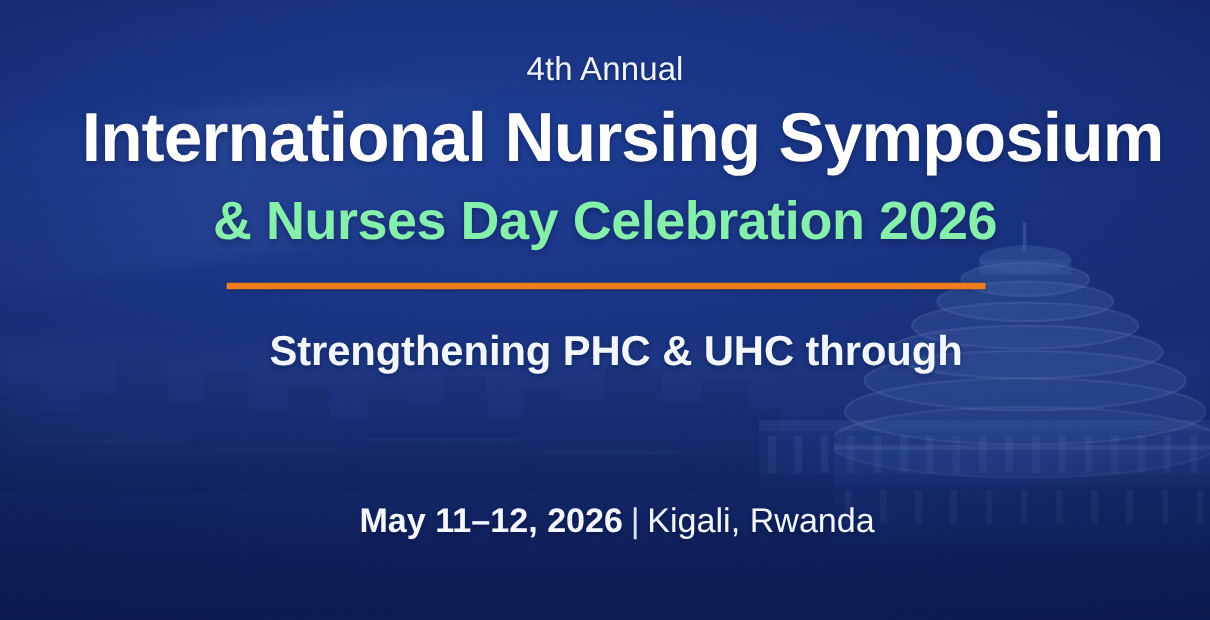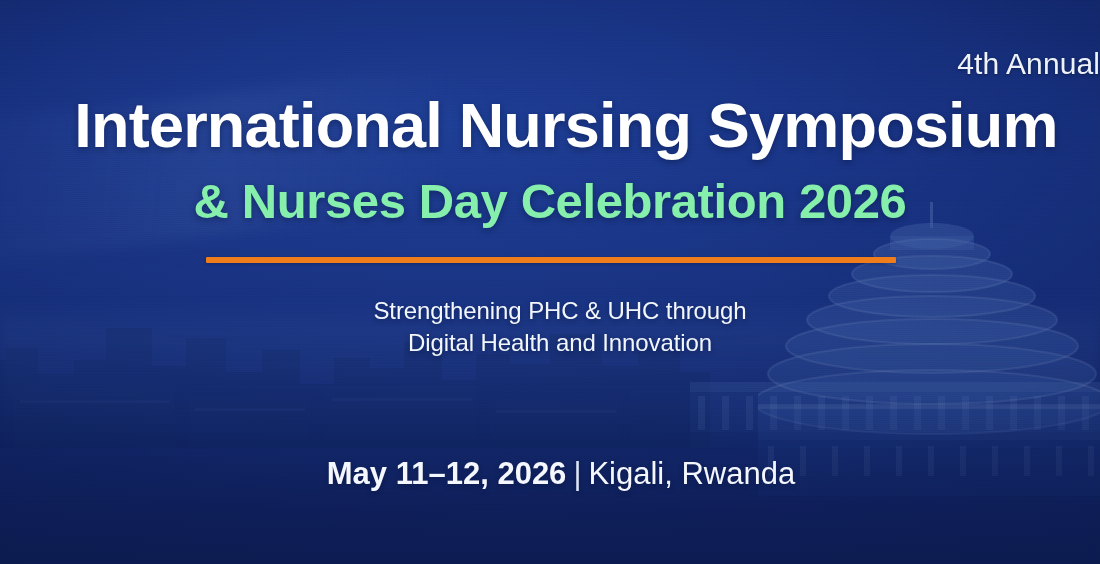--- a/index.html
+++ b/index.html
@@ -125,21 +125,20 @@
   .eyebrow {
     position: absolute;
     top: 47px;
     left: 0;
     right: 0;
     font-size: 30px;
     font-weight: 400;
     letter-spacing: 0.1px;
     color: #eef3fb;
     text-shadow: 0 1px 3px rgba(6,18,54,0.55);
-    text-align: right;
   }
 
   .title-1 {
     position: absolute;
     top: 92px;
     left: 0;
     right: 0;
     font-size: 63px;
     font-weight: 700;
     line-height: 1.05;
@@ -171,22 +170,22 @@
     background: #f07d1b;
     border-radius: 1px;
     box-shadow: 0 1px 3px rgba(6,18,54,0.35);
   }
 
   .subtitle {
     position: absolute;
     top: 295px;
     left: 0;
     right: 0;
-    font-size: 24px;
-    font-weight: 400;
+    font-size: 38px;
+    font-weight: 700;
     line-height: 1.33;
     letter-spacing: -0.1px;
     color: #f2f6fd;
     text-shadow: 0 2px 5px rgba(6,18,54,0.45);
     margin-left: 20px;
   }
 
   .meta {
     position: absolute;
     top: 455px;
@@ -329,21 +328,20 @@
     <div class="eyebrow">4th Annual</div>
 
     <div class="title-1">International Nursing Symposium</div>
 
     <div class="title-2">&amp; Nurses Day Celebration 2026</div>
 
     <div class="divider"></div>
 
     <div class="subtitle">
       <div>Strengthening PHC &amp; UHC through</div>
-      <div>Digital Health and Innovation</div>
     </div>
 
     <div class="meta">
       <span class="date">May 11–12, 2026</span><span class="sep">|</span><span class="place">Kigali, Rwanda</span>
     </div>
 
   </div>
 </div>
 
 </body></html>

